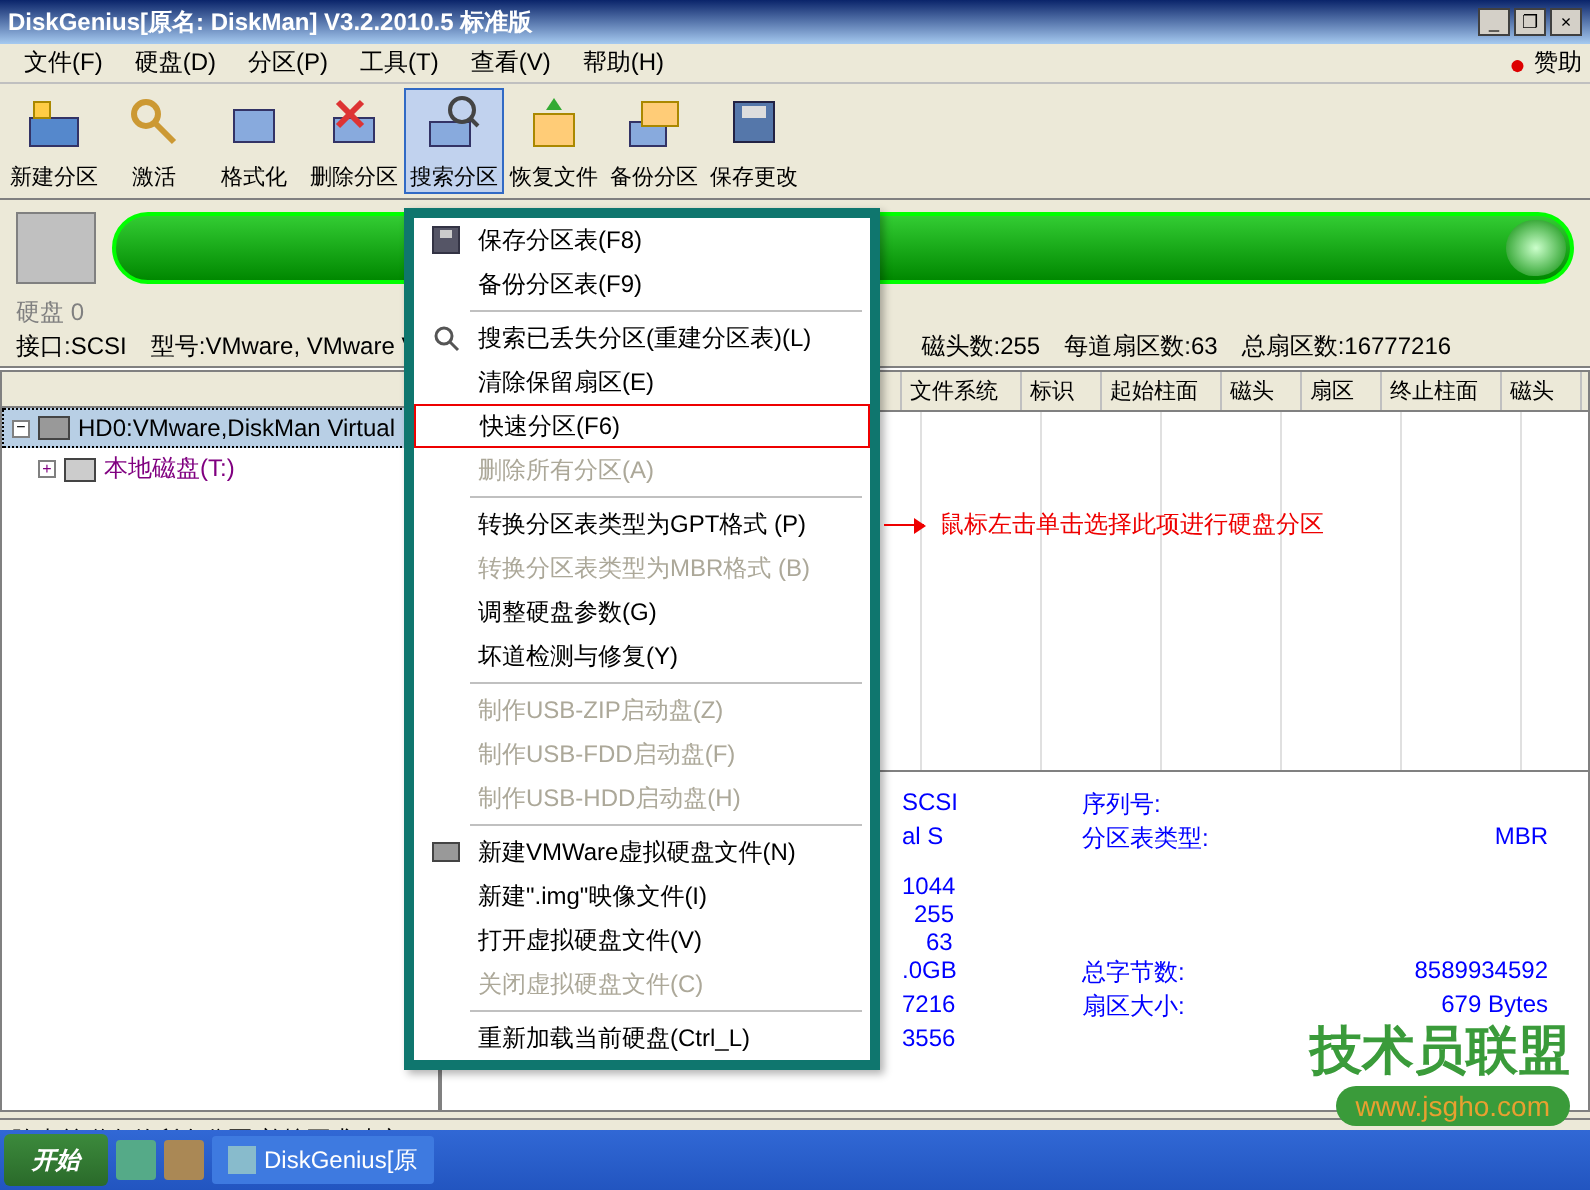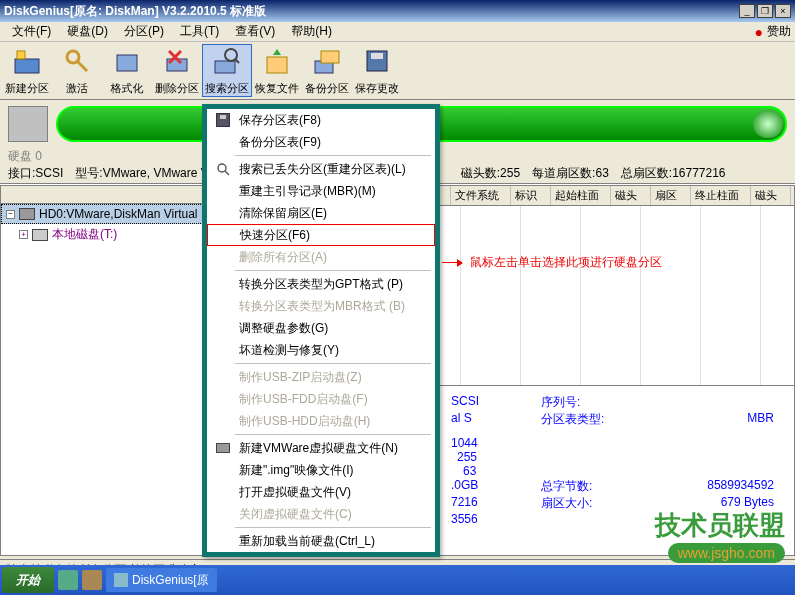--- a/index.html
+++ b/index.html
@@ -258,24 +258,20 @@
       <span class="menu-icon-col">
         <svg width="14" height="14">
           <circle cx="6" cy="6" r="4" fill="none" stroke="#555" stroke-width="1.5"></circle>
           <line x1="9" y1="9" x2="13" y2="13" stroke="#555" stroke-width="1.5"></line>
         </svg>
       </span>
       <span class="menu-text">搜索已丢失分区(重建分区表)(L)</span>
     </div>
   <div class="menu-row">
       <span class="menu-icon-col"></span>
-      <span class="menu-text">重建主引导记录(MBR)(M)</span>
-    </div>
-  <div class="menu-row">
-      <span class="menu-icon-col"></span>
       <span class="menu-text">清除保留扇区(E)</span>
     </div>
   <div class="menu-row highlight">
       <span class="menu-icon-col"></span>
       <span class="menu-text">快速分区(F6)</span>
     </div>
   <div class="menu-row disabled">
       <span class="menu-icon-col"></span>
       <span class="menu-text">删除所有分区(A)</span>
     </div>

